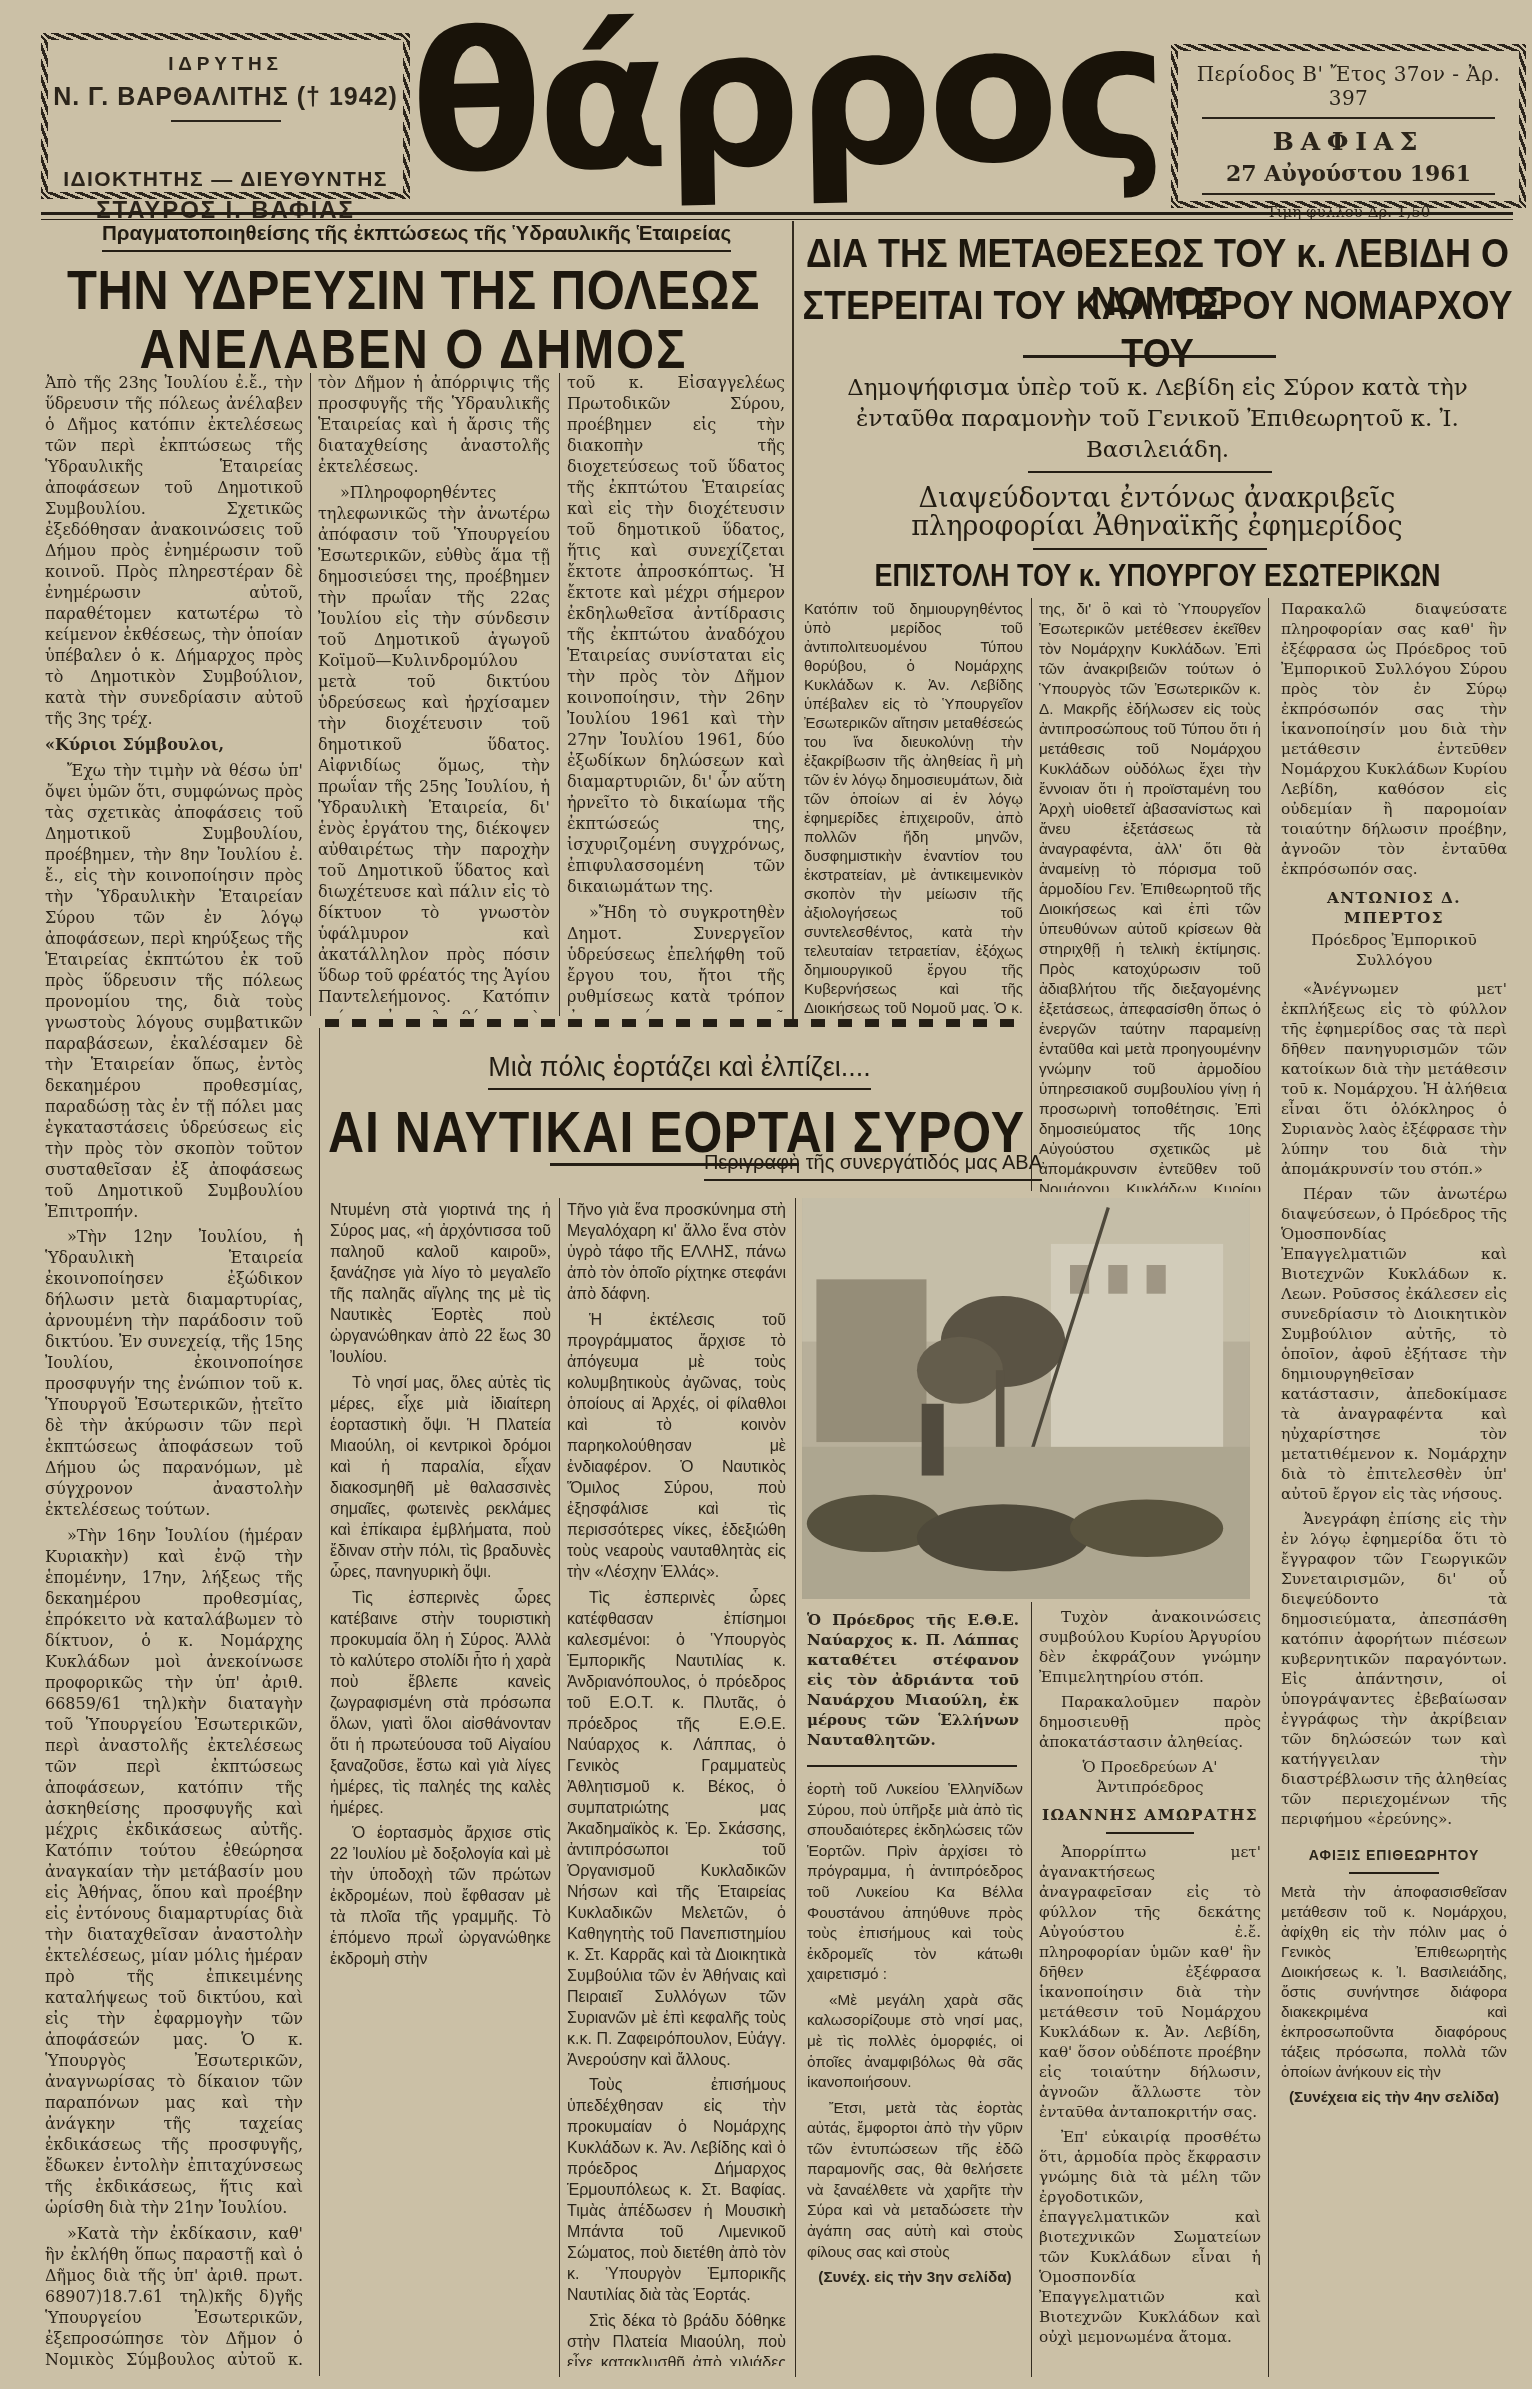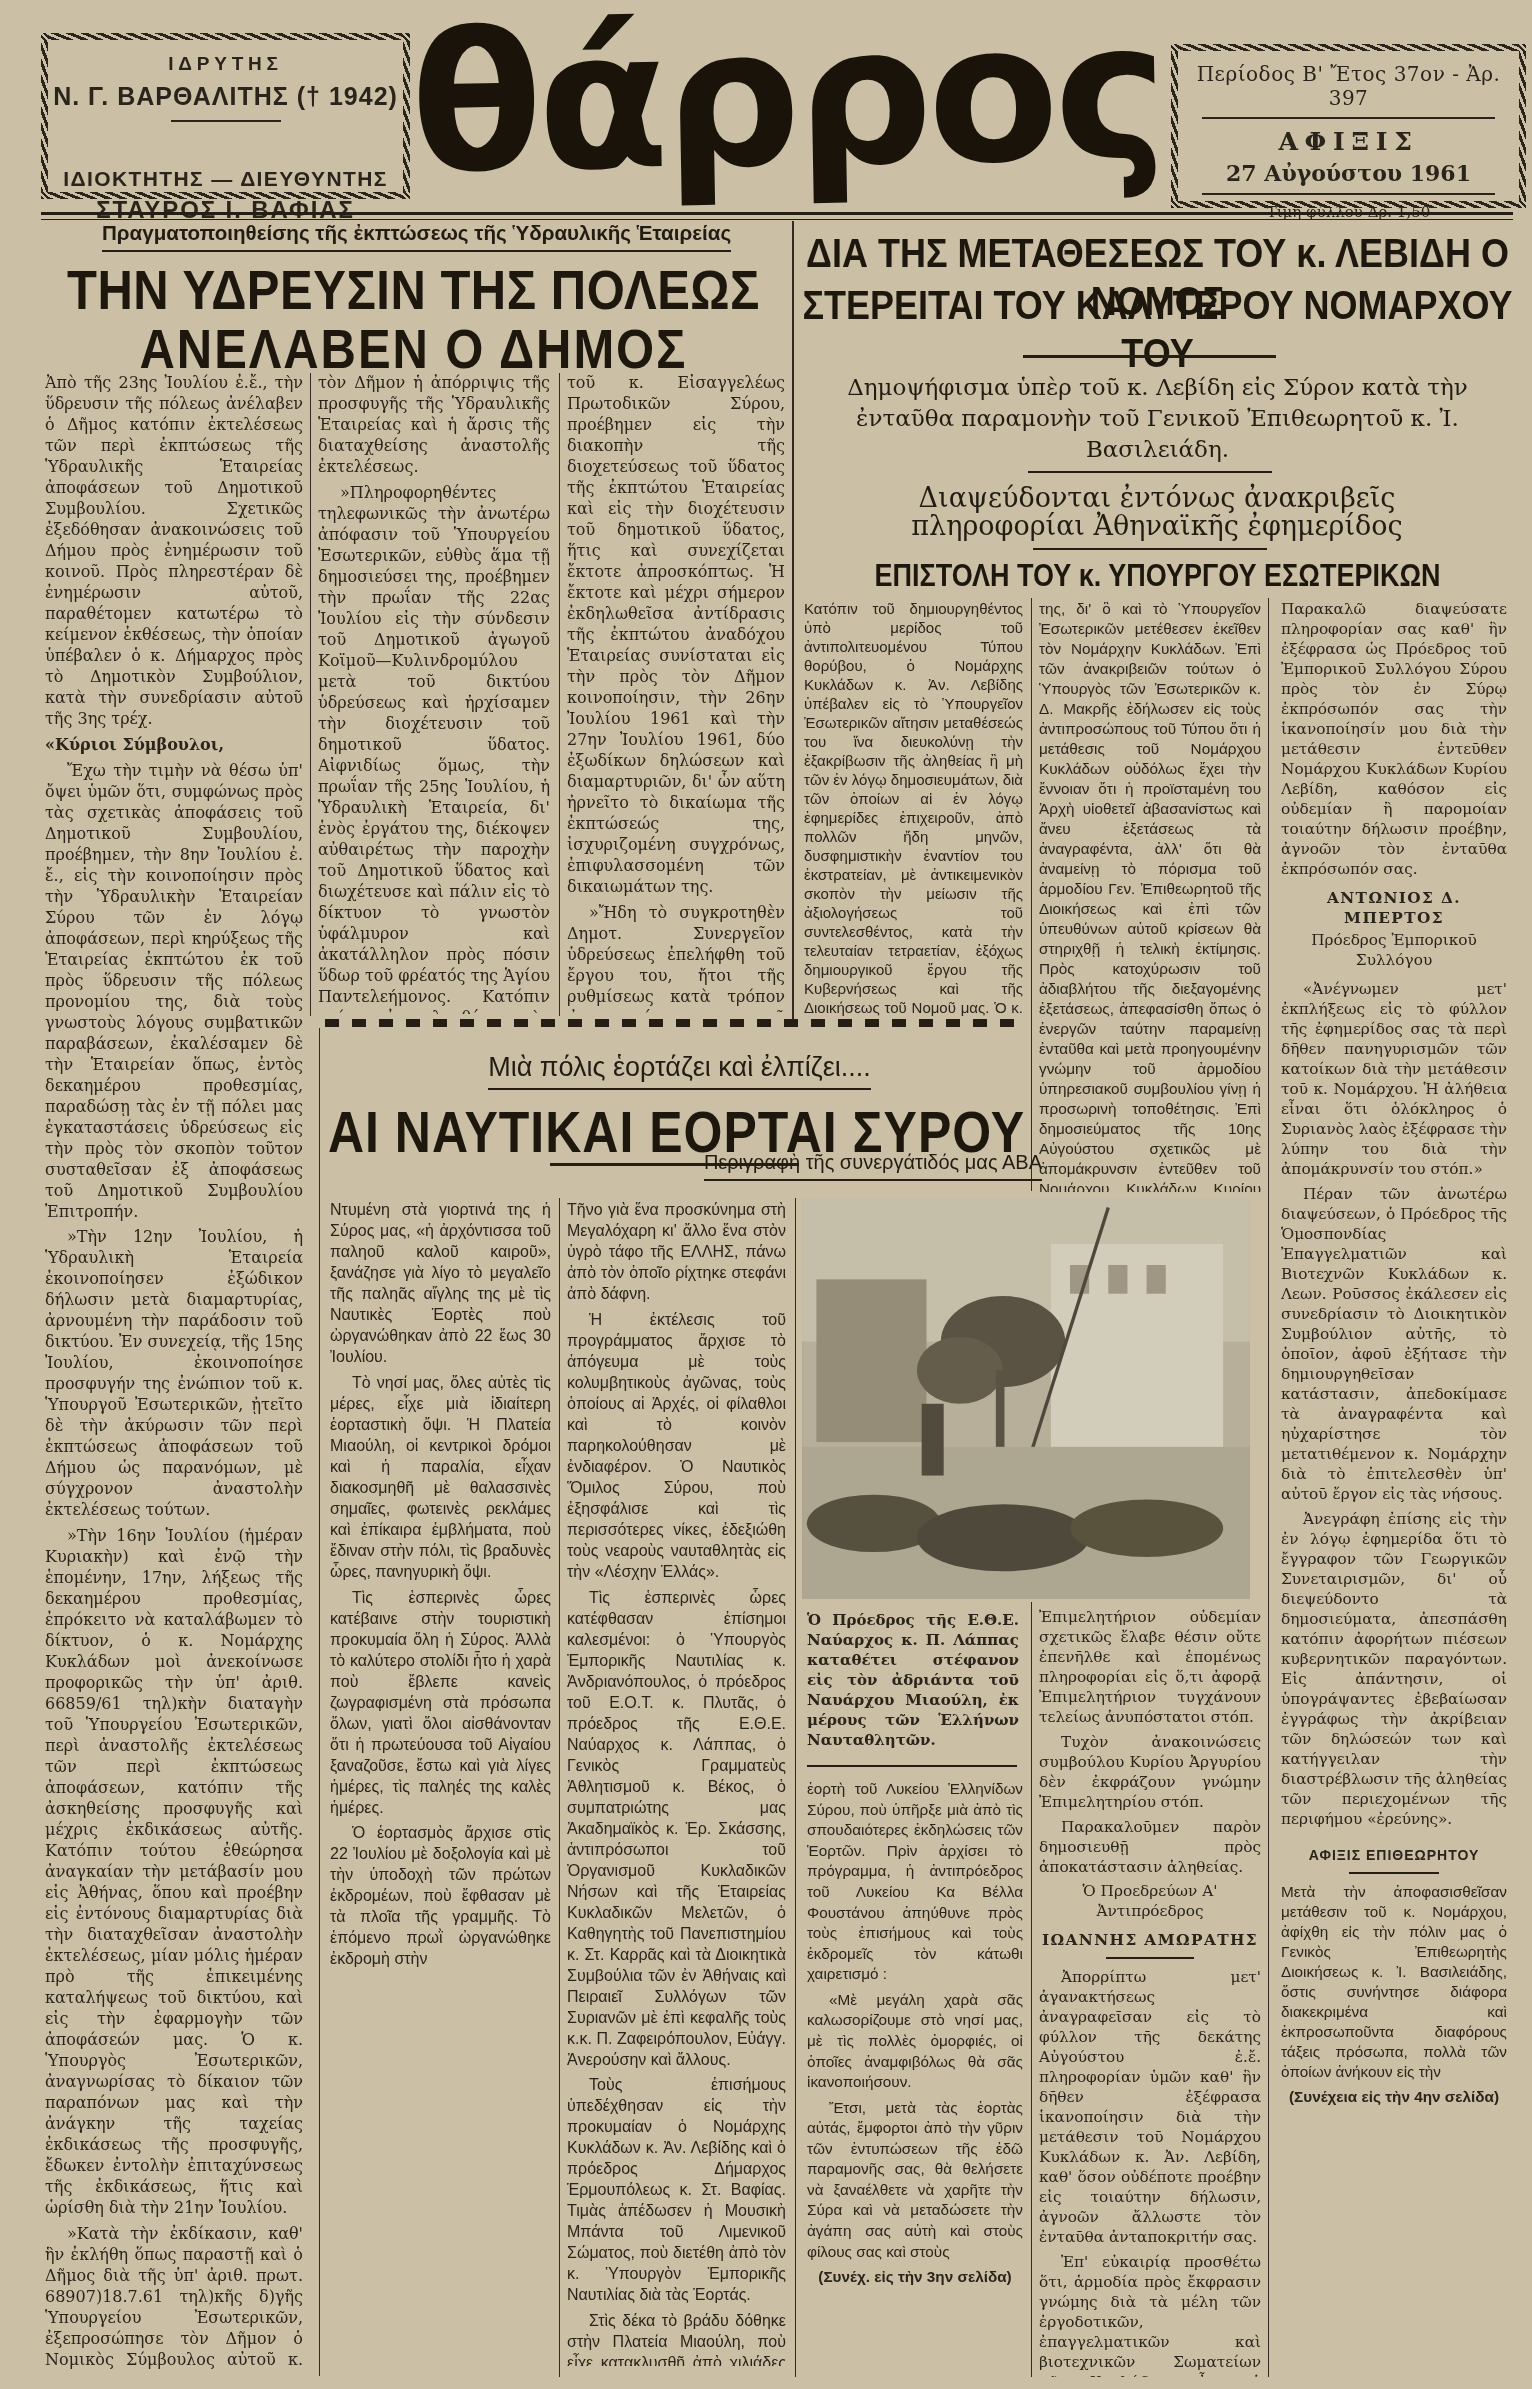--- a/index.html
+++ b/index.html
@@ -54,21 +54,21 @@
   </div>
 
   <div class="abs" style="left:411px;top:-4.8px;width:746px;height:210px;text-align:center;
               font-family:'DejaVu Sans','Liberation Sans',sans-serif;font-weight:700;
               font-size:191px;line-height:206px;color:#191309;letter-spacing:-4.8px;
               transform:rotate(-1deg);">θάρρος</div>
 
   <div class="ornbox serif" style="left:1171px;top:44px;width:341px;height:150px;">
     <div style="padding-top:10.5px;font-size:20px;letter-spacing:0.5px;">Περίοδος Β' Ἔτος 37ον - Ἀρ. 397</div>
     <div style="width:86%;height:1.9px;background:#2a241b;margin:7.7px auto;"></div>
-    <div style="font-size:25px;font-weight:bold;letter-spacing:6.7px;">ΑΦΙΞΙΣ</div>
+    <div style="font-size:25px;font-weight:bold;letter-spacing:6.7px;">ΒΑΦΙΑΣ</div>
     <div style="margin-top:3.8px;font-size:22px;font-weight:bold;">27 Αὐγούστου 1961</div>
     <div style="width:86%;height:1.9px;background:#2a241b;margin:7.7px auto;"></div>
     <div style="font-size:15px;font-weight:normal;">Τιμὴ φύλλου Δρ. 1,50</div>
   </div>
 
   <div class="double-rule" style="left:41px;top:212px;width:1472px;"></div>
 
   <div class="kicker abs" style="left:53px;top:221px;width:727px;font-size:20.6px;font-weight:bold;">
     <span>Πραγματοποιηθείσης τῆς ἐκπτώσεως τῆς Ὑδραυλικῆς Ἑταιρείας</span>
   </div>
@@ -174,21 +174,20 @@
   <div class="col sans" style="left:804px;top:599px;width:219px;height:421px;font-size:15px;line-height:19px;">
     <p class="lead">Κατόπιν τοῦ δημιουργηθέντος ὑπὸ μερίδος τοῦ ἀντιπολιτευομένου Τύπου θορύβου, ὁ Νομάρχης Κυκλάδων κ. Ἀν. Λεβίδης ὑπέβαλεν εἰς τὸ Ὑπουργεῖον Ἐσωτερικῶν αἴτησιν μεταθέσεώς του ἵνα διευκολύνῃ τὴν ἐξακρίβωσιν τῆς ἀληθείας ἢ μὴ τῶν ἐν λόγῳ δημοσιευμάτων, διὰ τῶν ὁποίων αἱ ἐν λόγῳ ἐφημερίδες ἐπιχειροῦν, ἀπὸ πολλῶν ἤδη μηνῶν, δυσφημιστικὴν ἐναντίον του ἐκστρατείαν, μὲ ἀντικειμενικὸν σκοπὸν τὴν μείωσιν τῆς ἀξιολογήσεως τοῦ συντελεσθέντος, κατὰ τὴν τελευταίαν τετραετίαν, ἐξόχως δημιουργικοῦ ἔργου τῆς Κυβερνήσεως καὶ τῆς Διοικήσεως τοῦ Νομοῦ μας. Ὁ κ. Ὑπουργὸς Ἐσωτερικῶν, ἀποδεχθεὶς τὴν αἴτησιν, μετέθεσε τὸν κ. Νομάρχην εἰς τὴν Νομαρχίαν Ζακύνθου.</p>
 
   </div>
 
   <div class="col sans" style="left:1039px;top:599px;width:222px;height:593px;font-size:15.3px;line-height:20px;">
     <p class="lead">της, δι' ὃ καὶ τὸ Ὑπουργεῖον Ἐσωτερικῶν μετέθεσεν ἐκεῖθεν τὸν Νομάρχην Κυκλάδων. Ἐπὶ τῶν ἀνακριβειῶν τούτων ὁ Ὑπουργὸς τῶν Ἐσωτερικῶν κ. Δ. Μακρῆς ἐδήλωσεν εἰς τοὺς ἀντιπροσώπους τοῦ Τύπου ὅτι ἡ μετάθεσις τοῦ Νομάρχου Κυκλάδων οὐδόλως ἔχει τὴν ἔννοιαν ὅτι ἡ προϊσταμένη του Ἀρχὴ υἱοθετεῖ ἀβασανίστως καὶ ἄνευ ἐξετάσεως τὰ ἀναγραφέντα, ἀλλ' ὅτι θὰ ἀναμείνῃ τὸ πόρισμα τοῦ ἁρμοδίου Γεν. Ἐπιθεωρητοῦ τῆς Διοικήσεως καὶ ἐπὶ τῶν ὑπευθύνων αὐτοῦ κρίσεων θὰ στηριχθῇ ἡ τελικὴ ἐκτίμησις. Πρὸς κατοχύρωσιν τοῦ ἀδιαβλήτου τῆς διεξαγομένης ἐξετάσεως, ἀπεφασίσθη ὅπως ὁ ἐνεργῶν ταύτην παραμείνῃ ἐνταῦθα καὶ μετὰ προηγουμένην γνώμην τοῦ ἁρμοδίου ὑπηρεσιακοῦ συμβουλίου γίνῃ ἡ προσωρινὴ τοποθέτησις. Ἐπὶ δημοσιεύματος τῆς 10ης Αὐγούστου σχετικῶς μὲ ἀπομάκρυνσιν ἐντεῦθεν τοῦ Νομάρχου Κυκλάδων Κυρίου Λεβίδη, διαψεύδομεν κατηγορηματικῶς ὅτι τὸ</p>
   </div>
 
   <div class="col serif" style="left:1039px;top:1607px;width:222px;height:770px;font-size:15.3px;line-height:20px;">
-    <p class="lead">Ἐπιμελητήριον οὐδεμίαν σχετικῶς ἔλαβε θέσιν οὔτε ἐπενῆλθε καὶ ἑπομένως πληροφορίαι εἰς ὅ,τι ἀφορᾷ Ἐπιμελητήριον τυγχάνουν τελείως ἀνυπόστατοι στόπ.</p>
     <p>Τυχὸν ἀνακοινώσεις συμβούλου Κυρίου Ἀργυρίου δὲν ἐκφράζουν γνώμην Ἐπιμελητηρίου στόπ.</p>
     <p>Παρακαλοῦμεν παρὸν δημοσιευθῇ πρὸς ἀποκατάστασιν ἀληθείας.</p>
     <p class="sigrole">Ὁ Προεδρεύων Α' Ἀντιπρόεδρος</p>
     <p class="sig">ΙΩΑΝΝΗΣ ΑΜΩΡΑΤΗΣ</p>
     <div class="flowrule"></div>
     <p>Ἀπορρίπτω μετ' ἀγανακτήσεως ἀναγραφεῖσαν εἰς τὸ φύλλον τῆς δεκάτης Αὐγούστου ἐ.ἔ. πληροφορίαν ὑμῶν καθ' ἣν δῆθεν ἐξέφρασα ἱκανοποίησιν διὰ τὴν μετάθεσιν τοῦ Νομάρχου Κυκλάδων κ. Ἀν. Λεβίδη, καθ' ὅσον οὐδέποτε προέβην εἰς τοιαύτην δήλωσιν, ἀγνοῶν ἄλλωστε τὸν ἐνταῦθα ἀνταποκριτήν σας.</p>
     <p>Ἐπ' εὐκαιρίᾳ προσθέτω ὅτι, ἁρμοδία πρὸς ἔκφρασιν γνώμης διὰ τὰ μέλη τῶν ἐργοδοτικῶν, ἐπαγγελματικῶν καὶ βιοτεχνικῶν Σωματείων τῶν Κυκλάδων εἶναι ἡ Ὁμοσπονδία Ἐπαγγελματιῶν καὶ Βιοτεχνῶν Κυκλάδων καὶ οὐχὶ μεμονωμένα ἄτομα.</p>
 
   </div>
 

